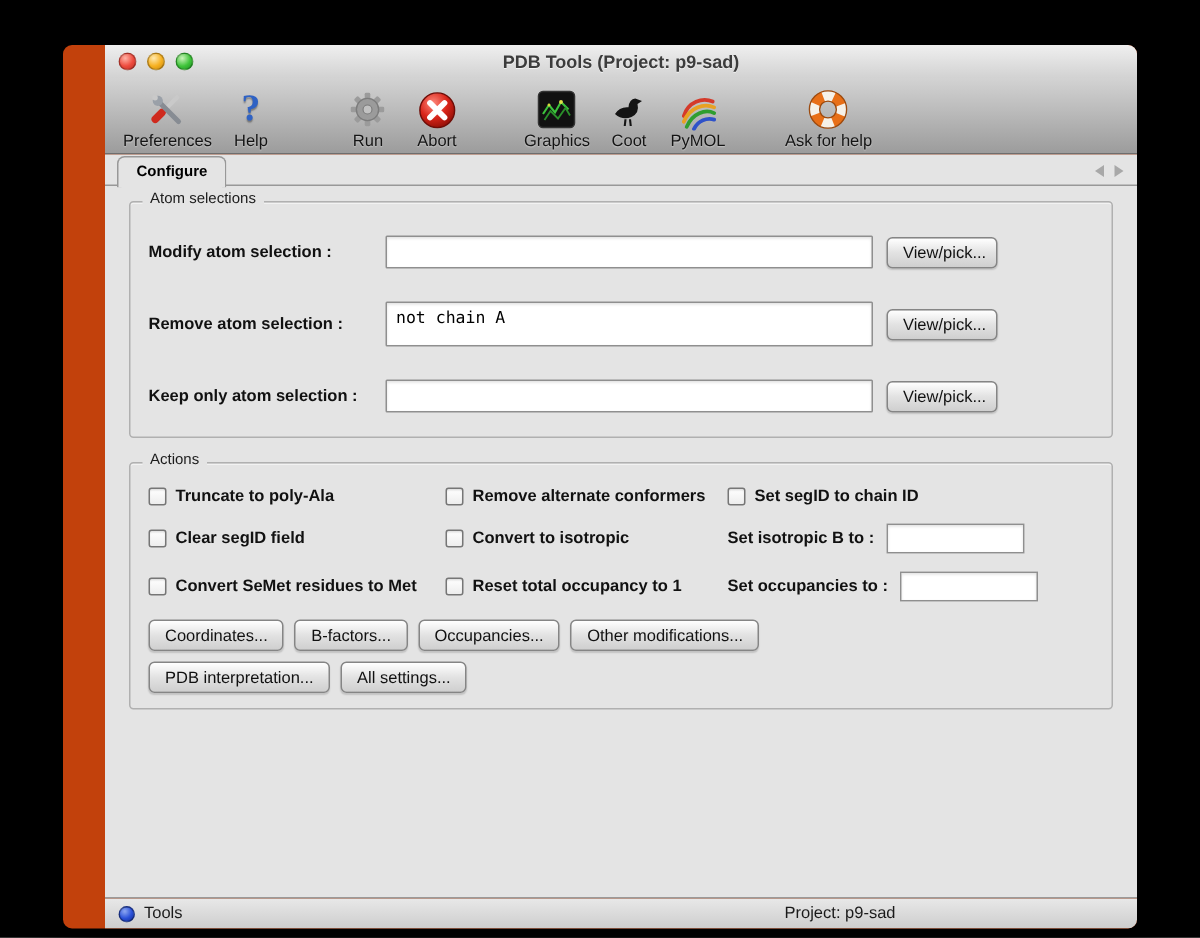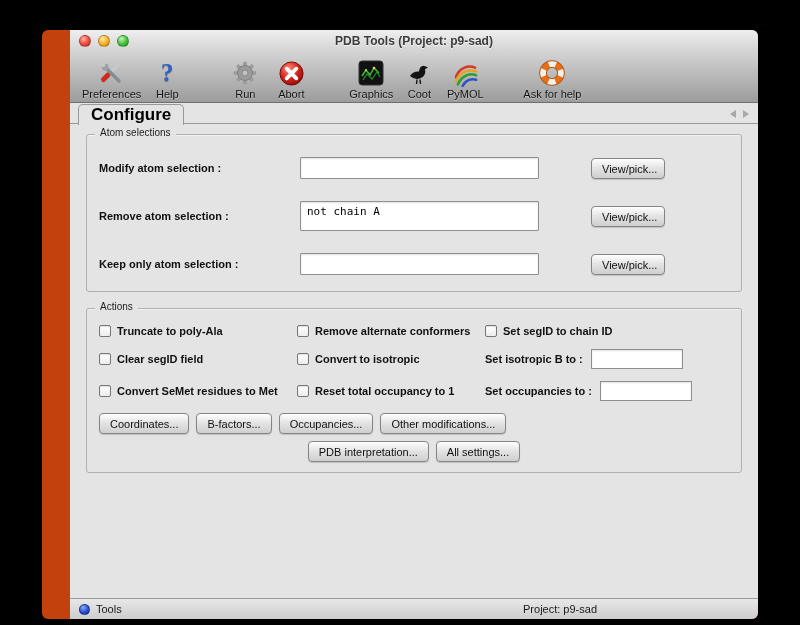--- a/index.html
+++ b/index.html
@@ -48,21 +48,21 @@
   }
 
   
   .content { flex: 1 1 auto; background: #e4e4e4; position: relative; }
 
   
   .tabrow { position: relative; height: 21px; padding: 0 8px; }
   .tabrow::after { content: ""; position: absolute; left: 0; right: 0; bottom: 0; border-bottom: 1px solid #989898; }
   .tab {
     position: relative; z-index: 1; display: inline-block; height: 20px; line-height: 19px;
-    margin-top: 1px; padding: 0 12px; font-size: 17px;
+    margin-top: 1px; padding: 0 12px; font-size: 10px;
     border: 1px solid #989898; border-bottom: none; border-radius: 5px 5px 0 0;
     background: #d6d6d6; vertical-align: bottom; cursor: default;
   }
   .tab.active { background: #e4e4e4; font-weight: bold; height: 21px; margin-bottom: -1px; z-index: 2; }
   .tab-arrows { position: absolute; right: 9px; top: 7px; display: flex; gap: 7px; z-index: 3; }
   .arr { width: 0; height: 0; display: inline-block; }
   .arr.left  { border-style: solid; border-width: 4px 6px 4px 0; border-color: transparent #a8a8a8 transparent transparent; }
   .arr.right { border-style: solid; border-width: 4px 0 4px 6px; border-color: transparent transparent transparent #a8a8a8; }
 
   
@@ -71,21 +71,21 @@
     border: 1px solid #b0b0b0; border-radius: 3px;
     box-shadow: inset 0 1px 0 rgba(255,255,255,0.5);
     padding: 14px 12px 10px 12px;
   }
   .legend {
     position: absolute; top: -8px; left: 8px; background: #e4e4e4;
     padding: 0 5px; font-size: 10px; color: #1c1c1c;
   }
 
   
-  .sel-row { display: flex; align-items: center; margin-bottom: 22px; gap: 43px; }
+  .sel-row { display: flex; align-items: center; margin-bottom: 22px; }
   .sel-row:last-child { margin-bottom: 6px; }
   .field-label { width: 158px; flex: 0 0 158px; font-size: 11px; font-weight: bold; color: #111; }
   .sel-input, .sel-textarea {
     flex: 1 1 auto; border: 1px solid #8f8f8f; background: #fff;
     font-family: "DejaVu Sans Mono", "Liberation Mono", monospace; font-size: 11px;
     padding: 3px 6px; margin-right: 9px; border-radius: 1px;
     box-shadow: inset 0 1px 2px rgba(0,0,0,0.12);
   }
   .sel-input { height: 22px; }
   .sel-textarea { height: 30px; resize: none; line-height: 13px; overflow: hidden; }
@@ -113,21 +113,21 @@
   .check-label { font-size: 11px; font-weight: bold; color: #111; white-space: nowrap; }
   .inline-field { display: flex; align-items: center; }
   .inline-field .field-label { width: auto; flex: 0 0 auto; margin-right: 8px; }
   .small-input {
     width: 92px; height: 20px; border: 1px solid #8f8f8f; background: #fff;
     font-family: "DejaVu Sans Mono", "Liberation Mono", monospace; font-size: 11px;
     padding: 2px 5px; box-shadow: inset 0 1px 2px rgba(0,0,0,0.12);
   }
 
   .btn-row { display: flex; gap: 7px; margin-top: 12px; }
-  .btn-row.second { margin-top: 7px; justify-content: center; }
+  .btn-row.second { margin-top: 7px; }
 
   
   .statusbar {
     flex: 0 0 21px; height: 21px; display: flex; align-items: center;
     padding: 0 9px; gap: 6px; font-size: 11px; color: #1a1a1a;
     border-top: 1px solid #9a9a9a;
     background: linear-gradient(#e8e8e8, #cdcdcd);
     position: relative;
   }
   .status-dot {

